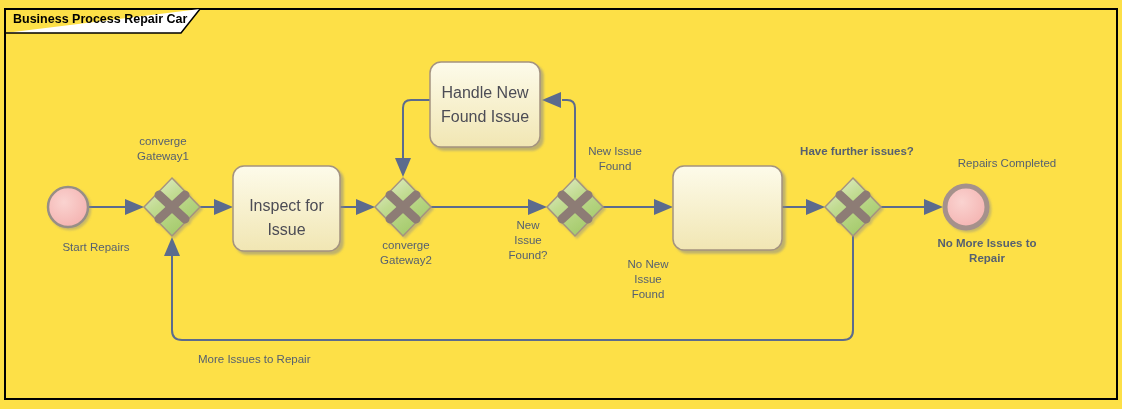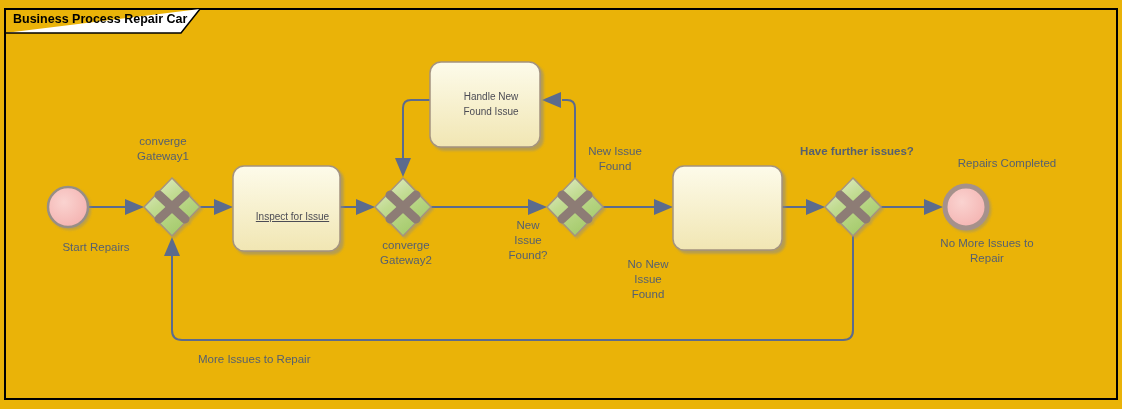--- a/index.html
+++ b/index.html
@@ -1,44 +1,43 @@
 <!DOCTYPE html>
 <html><head>
 <meta charset="utf-8">
 <style>
   html,body{margin:0;padding:0;background:#fff;}
   #canvas{
     position:relative;
     width:1122px;height:409px;
-    background:#eab308;
+    background:#fde047;
     font-family:"Liberation Sans","DejaVu Sans",sans-serif;
     overflow:hidden;
   }
   #canvas svg{position:absolute;left:0;top:0;}
   .lbl{
     position:absolute;
     color:#566070;
     font-size:11.5px;
     line-height:1.3;
     text-align:center;
     white-space:pre-line;
     transform:translateX(-50%);
     pointer-events:none;
   }
   .lbl.left-align{transform:none;text-align:left;}
   .task-lbl{
     position:absolute;
     display:flex;align-items:center;justify-content:center;
     text-align:center;
     color:#4c4c55;
-    font-size:10px;
+    font-size:16px;
     line-height:1.45;
     white-space:pre-line;
     pointer-events:none;
-    padding-left:6px;
   }
   .diagram-title{
     position:absolute;
     left:13px;top:12px;
     font-size:12.5px;
     font-weight:bold;
     color:#000;
     white-space:nowrap;
   }
 </style>
@@ -142,35 +141,35 @@
     <g filter="url(#shs)">
       <path d="M853 178 L881 207 L853 236 L825 207 Z" fill="url(#gwG)" stroke="#a4937f" stroke-width="1.5"></path>
       <path d="M840 195 L866 219 M866 195 L840 219" stroke="#8d7b74" stroke-width="9" stroke-linecap="round" fill="none"></path>
     </g>
 
     <circle cx="966" cy="207" r="21" fill="url(#evG)" stroke="#a5918b" stroke-width="5" filter="url(#shs)"></circle>
   </svg>
 
   <div class="diagram-title">Business Process Repair Car</div>
 
-  <div class="task-lbl" style="left:233px;top:166px;width:107px;height:103px;text-decoration:underline;">Inspect for Issue</div>
+  <div class="task-lbl" style="left:233px;top:166px;width:107px;height:103px;">Inspect for Issue</div>
   <div class="task-lbl" style="left:430px;top:62px;width:110px;height:85px;">Handle New
 Found Issue</div>
 
   <div class="lbl" style="left:96px;top:240px;">Start Repairs</div>
   <div class="lbl" style="left:163px;top:134px;">converge
 Gateway1</div>
   <div class="lbl" style="left:406px;top:238px;">converge
 Gateway2</div>
   <div class="lbl" style="left:528px;top:218px;">New
 Issue
 Found?</div>
   <div class="lbl" style="left:615px;top:96px;margin-top:48px;">New Issue
 Found</div>
   <div class="lbl" style="left:648px;top:233px;margin-top:24px;">No New
 Issue
 Found</div>
   <div class="lbl" style="left:857px;top:144px;white-space:nowrap;font-weight:bold;">Have further issues?</div>
   <div class="lbl" style="left:1007px;top:156px;white-space:nowrap;">Repairs Completed</div>
-  <div class="lbl" style="left:987px;top:236px;">No More Issues to
+  <div class="lbl" style="left:987px;top:236px;font-weight:bold;">No More Issues to
 Repair</div>
   <div class="lbl left-align" style="left:198px;top:352px;white-space:nowrap;">More Issues to Repair</div>
 </div>
 
 </body></html>

